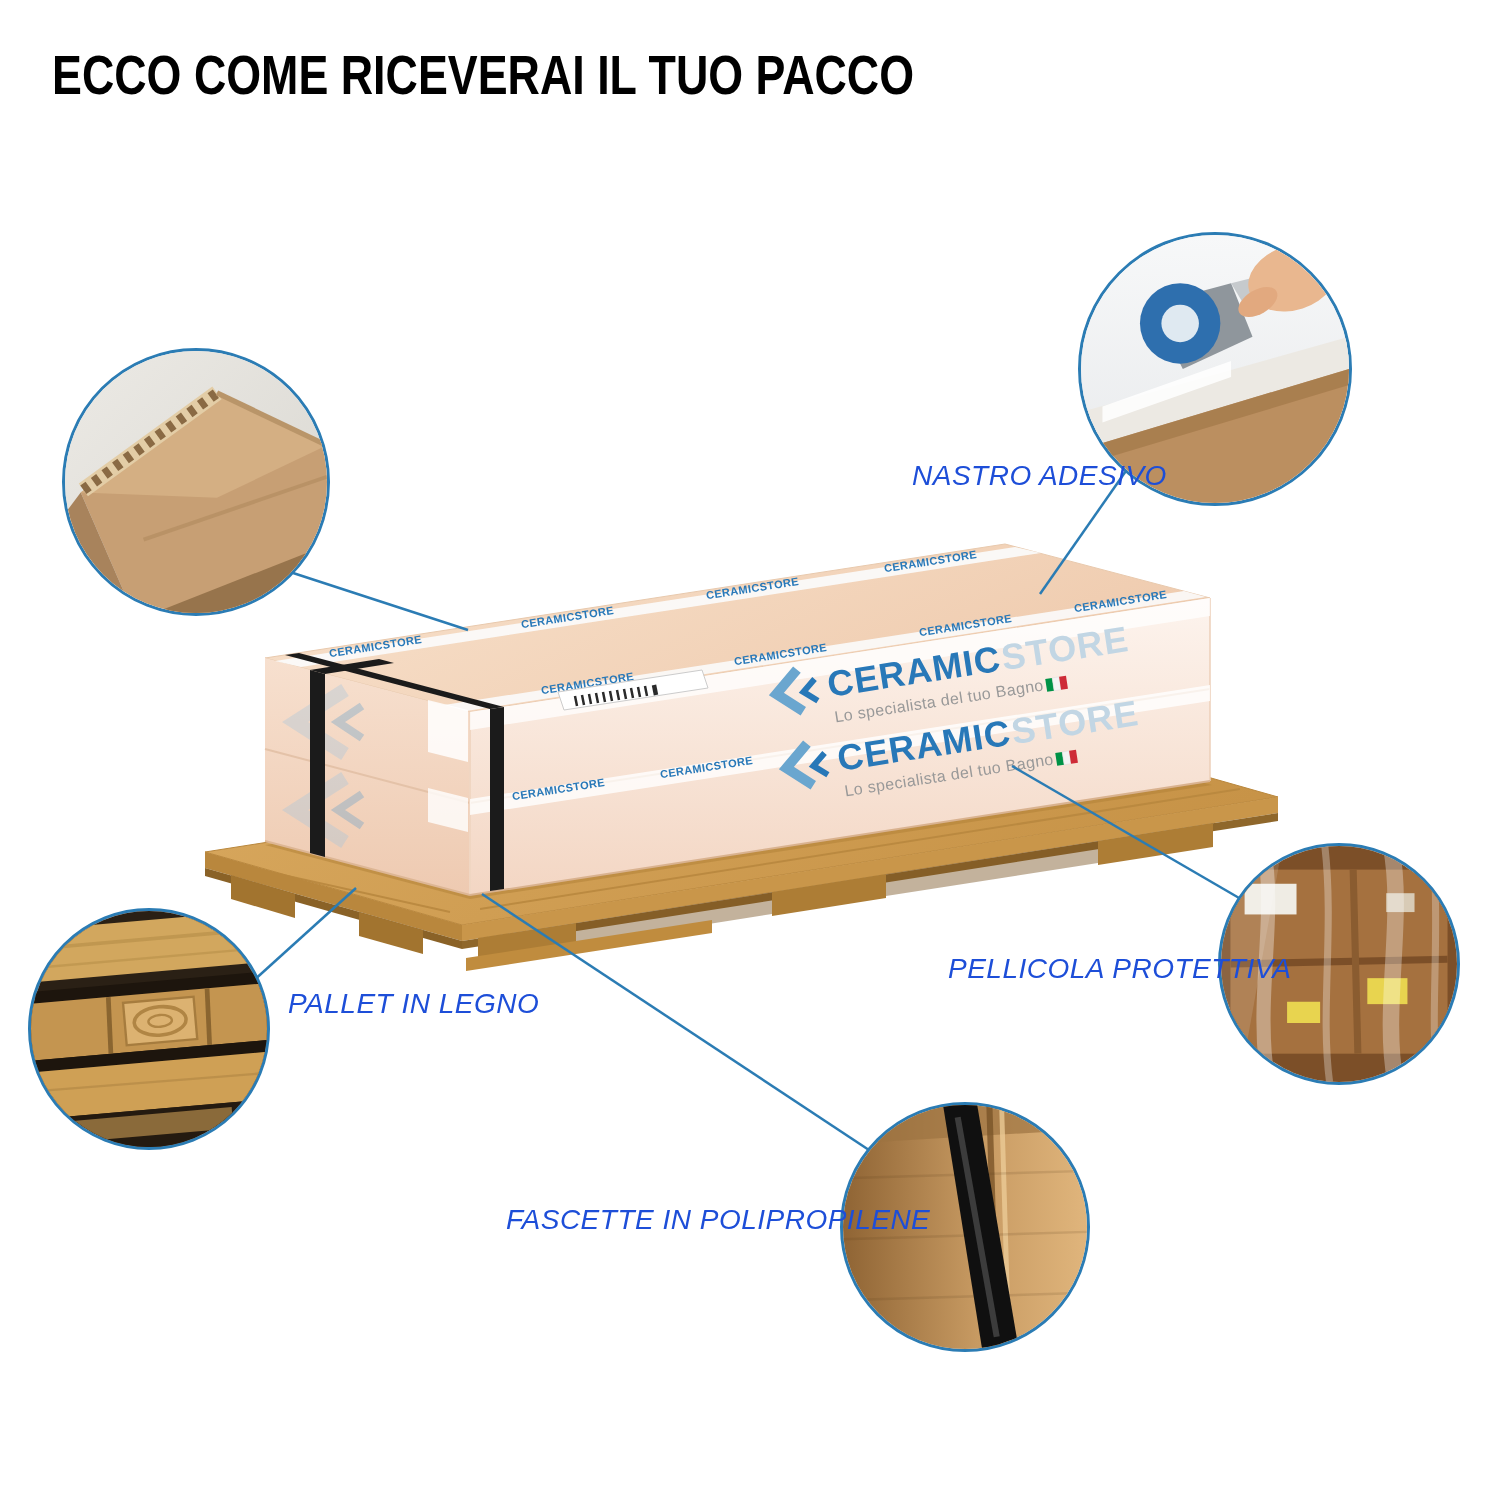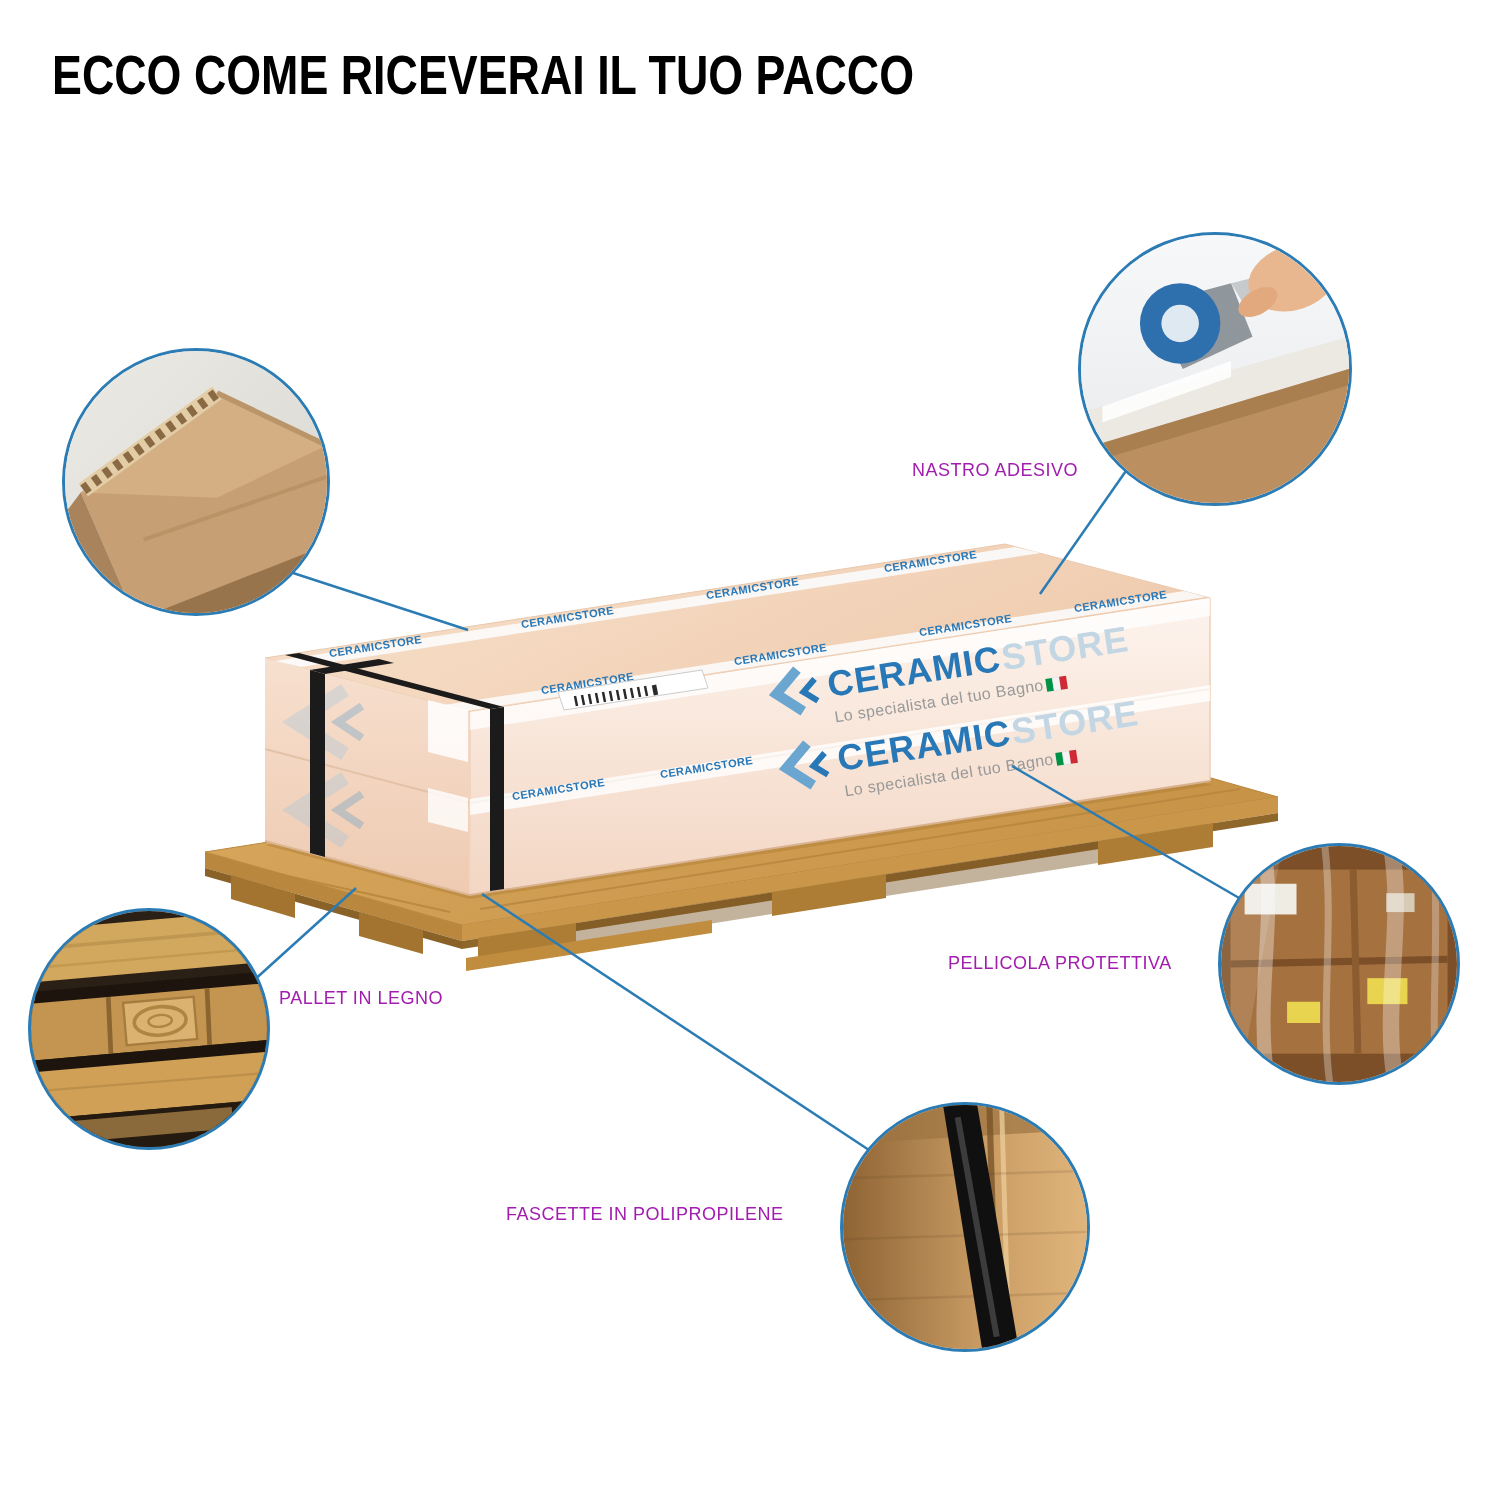--- a/index.html
+++ b/index.html
@@ -8,27 +8,27 @@
     font-family:"Liberation Sans", sans-serif; overflow:hidden;
   }
   .scene { position:absolute; left:0; top:0; width:1500px; height:1500px; }
   .title {
     position:absolute; left:52px; top:42px; margin:0;
     font-size:56px; font-weight:700; color:#000000;
     transform:scaleX(0.8); transform-origin:left top;
     letter-spacing:0; white-space:nowrap;
   }
   .callout-label {
-    position:absolute; font-size:18px; color:#a21caf;
-    letter-spacing:0.5px; white-space:nowrap;
+    position:absolute; font-size:28px; color:#1d4ed8;
+    letter-spacing:0.5px; white-space:nowrap;font-style:italic;
   }
   #l-scatolo   { left:345px; top:488px; }
   #l-nastro    { left:912px; top:460px; }
   #l-pellicola { left:948px; top:934px;margin-top:19px; }
-  #l-pallet    { left:279px; top:988px; }
+  #l-pallet    { left:288px; top:988px; }
   #l-fascette  { left:478px; top:1204px;margin-left:28px; }
 
   .photo-circle {
     position:absolute; border-radius:50%; border:3px solid #2b7cb4;
     overflow:hidden; box-sizing:border-box; background:#eeeeee;
   }
   .photo-circle svg { display:block; width:100%; height:100%; }
   #c-scatolo   { left:62px;   top:348px; width:268px; height:268px; }
   #c-nastro    { left:1078px; top:232px; width:274px; height:274px; }
   #c-pellicola { left:1218px; top:843px; width:242px; height:242px; }

